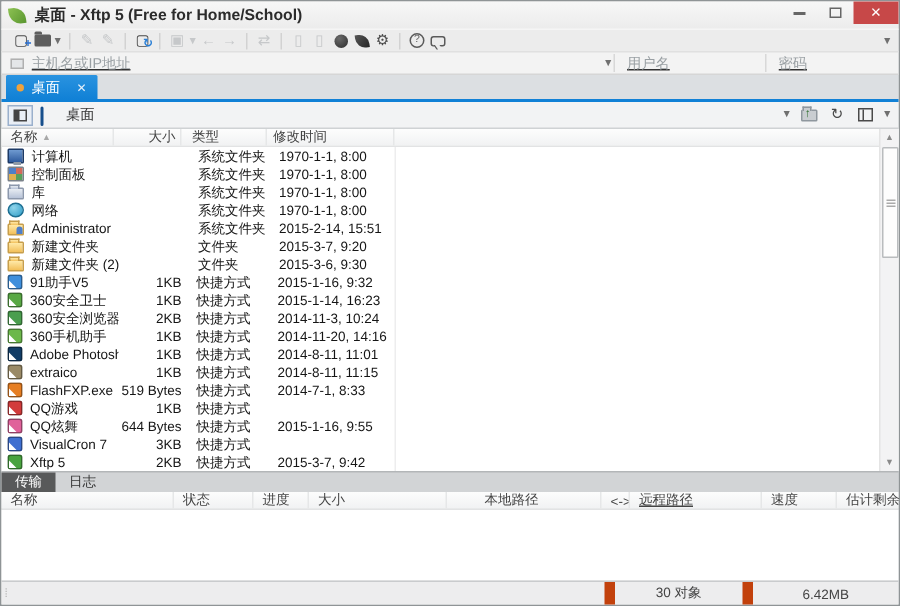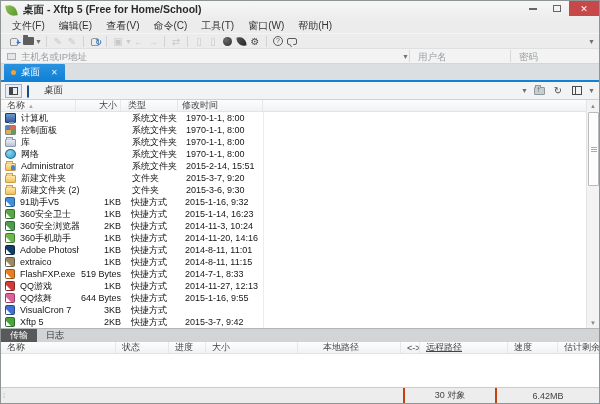--- a/index.html
+++ b/index.html
@@ -54,21 +54,21 @@
     border-left:1px solid #5a5a5a; border-bottom:1px solid #5a5a5a;
     transform:skewX(35deg); background:#ececec; border-bottom:none; }
   .overflow-caret { margin-left:auto; }
 
   
   .quickbar { height:16px; background:#f3f3f3; border-top:1px solid #e0e0e0;
     border-bottom:1px solid #d6d6d6; display:flex; align-items:center; flex:none; }
   .qc-host { flex:1; display:flex; align-items:center; padding-left:6px; }
   .qc-pc { width:9px; height:7px; border:1px solid #b0b0b0; background:#e4e6e8; margin-right:5px; flex:none; }
   .qcinput { border:none; outline:none; background:transparent; font-family:inherit;
-    font-size:9.5px; color:#333; width:100%; height:14px; }
+    font-size:9.5px; color:#333; width:100%; height:14px;text-decoration:underline; }
   .qcinput::placeholder { color:#9aa0a4; }
   .qc-sep { width:1px; height:12px; background:#d8d8d8; flex:none; }
   .qc-user { width:100px; padding-left:8px; flex:none; }
   .qc-pass { width:88px; padding-left:8px; flex:none; }
 
   
   .tabbar { height:18px; background:#dcdfe2; border-bottom:2px solid var(--accent,#1181d6);
     display:flex; align-items:flex-end; padding-left:3px; flex:none; }
   .session-tab { height:16px; background:linear-gradient(#2a93e0,var(--accent,#1181d6));
     color:#fff; display:flex; align-items:center; padding:0 7px; gap:5px; border-radius:1px 1px 0 0; }
@@ -152,21 +152,21 @@
     border-bottom:1px solid #e2e3e4; font-size:9px; color:#444; align-items:center; flex:none; }
   .bp-c { height:100%; display:flex; align-items:center; padding-left:6px;
     border-right:1px solid #e6e7e8; flex:none; overflow:hidden; white-space:nowrap; }
   .bpbody { flex:1; background:#fff; }
 
   
   .statusbar { height:16px; background:#ededee; border-top:1px solid #c9cbcd;
     display:flex; align-items:center; font-size:9px; color:#444; flex:none; }
   .grip { color:#b5b5b5; font-size:8px; padding-left:2px; }
   .st-sec { height:100%; display:flex; align-items:center; justify-content:center;
-    border-left:2px solid #c2410c; flex:none; }
+    border-left:7px solid #c2410c; flex:none; }
   .st-count { width:92px; margin-left:auto; }
   .st-size { width:104px; }
 </style>
 </head>
 <body>
 
 <div id="win">
 
   <div class="titlebar">
     <span class="leaf"></span>
@@ -175,29 +175,20 @@
       <span class="wbtn">
           <i class="bar"></i>
         </span>
       <span class="wbtn">
           <i class="box"></i>
         </span>
       <span class="wbtn wbtn-close">✕</span>
     </span>
   </div>
 
-  <div class="menubar">
-      <span class="menu-item">文件(F)</span>
-      <span class="menu-item">编辑(E)</span>
-      <span class="menu-item">查看(V)</span>
-      <span class="menu-item">命令(C)</span>
-      <span class="menu-item">工具(T)</span>
-      <span class="menu-item">窗口(W)</span>
-      <span class="menu-item">帮助(H)</span>
-    </div>
 
   <div class="toolbar">
     <span class="tbi">▢<span class="plus">+</span></span>
     <span class="tbi">
         <span class="mini-folder"></span>
       </span>
     <span class="caret">▼</span>
     <span class="tsep"></span>
     <span class="tbi dis">✎</span>
     <span class="tbi dis">✎</span>
@@ -393,21 +384,20 @@
           <span class="fname">FlashFXP.exe</span>
           <span class="fsize">519 Bytes</span>
           <span class="ftype">快捷方式</span>
           <span class="fdate">2014-7-1, 8:33</span>
         </div>
         <div class="frow">
           <span class="fi shortcut-icon" style="--c: #d23b3b;"></span>
           <span class="fname">QQ游戏</span>
           <span class="fsize">1KB</span>
           <span class="ftype">快捷方式</span>
-          <span class="fdate">2014-11-27, 12:13</span>
         </div>
         <div class="frow">
           <span class="fi shortcut-icon" style="--c: #e0619a;"></span>
           <span class="fname">QQ炫舞</span>
           <span class="fsize">644 Bytes</span>
           <span class="ftype">快捷方式</span>
           <span class="fdate">2015-1-16, 9:55</span>
         </div>
         <div class="frow">
           <span class="fi shortcut-icon" style="--c: #3f6fd0;"></span>

